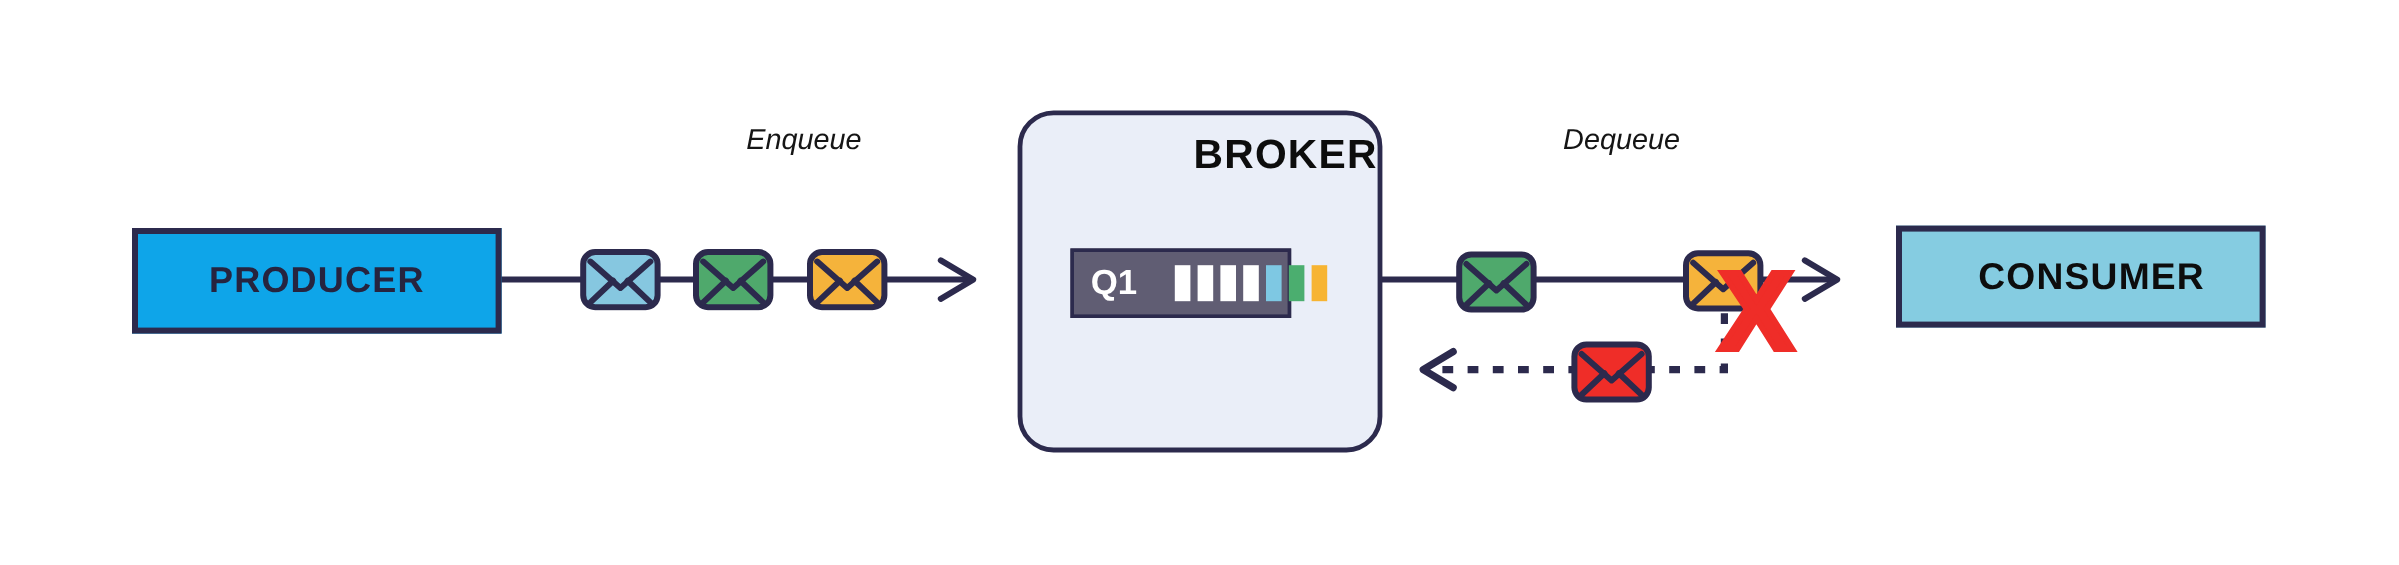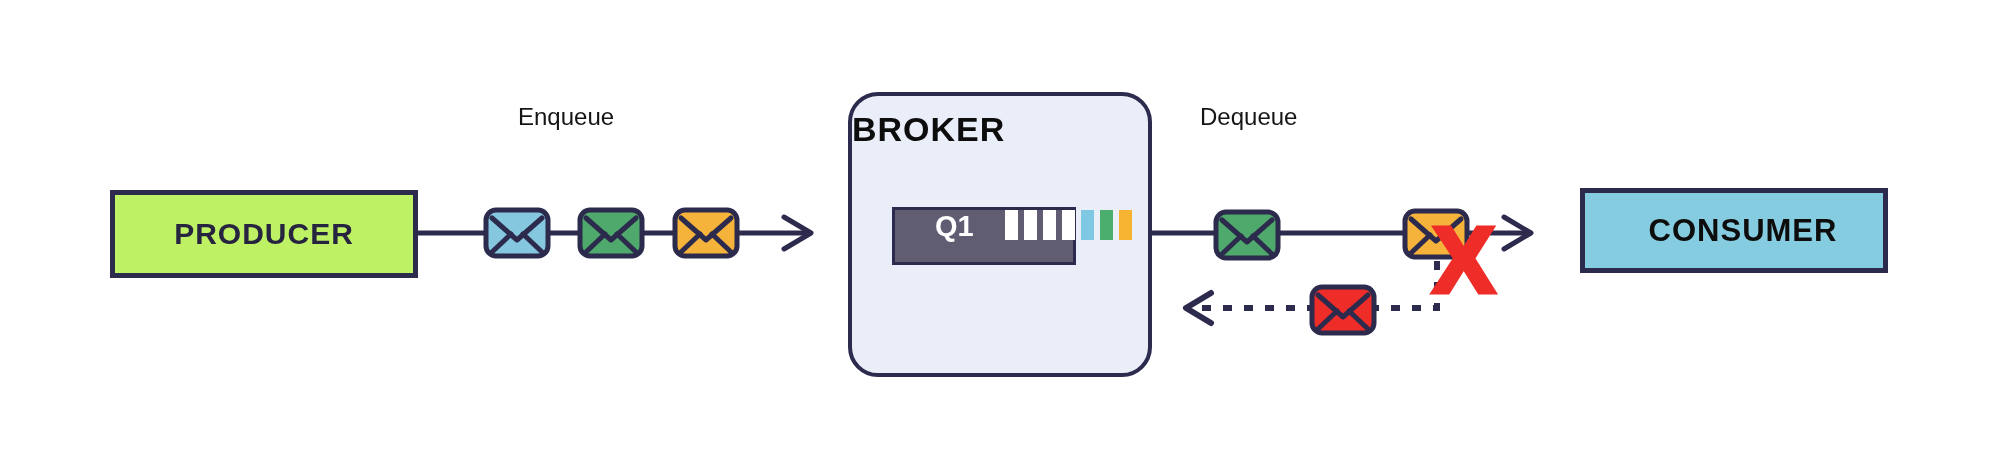--- a/index.html
+++ b/index.html
@@ -41,36 +41,36 @@
   }
   .consumer{
     left:1580px;top:188px;width:308px;height:85px;
     font-size:31px;color:var(--ink);letter-spacing:1px;padding-left:18px;
   }
   .broker{
     position:absolute;left:848px;top:92px;width:304px;height:285px;
     box-sizing:border-box;border:4px solid var(--navy);border-radius:30px;
   }
   .broker-title{
-    margin-top:14px;text-align:left;
+    margin-top:14px;text-align:right;
     font-size:34px;font-weight:bold;color:var(--ink);letter-spacing:1px;
   }
   .queue-bar{
     position:absolute;left:40px;top:111px;width:184px;height:58px;
     box-sizing:border-box;border:3px solid var(--navy);
-    display:flex;padding-left:26px;
+    display:flex;align-items:center;
   }
   .queue-label{
     color:#ffffff;font-size:29px;font-weight:bold;margin-left:14px;
   }
   .slots{display:flex;gap:6px;margin-left:31px;}
   .slot{width:13px;height:30px;display:inline-block;}
   .flow-label{
-    position:absolute;width:200px;text-align:left;
-    font-size:24px;color:#151515;
+    position:absolute;width:200px;text-align:right;
+    font-style:italic;font-size:24px;color:#151515;
   }
   .enqueue-label{left:518px;top:103px;}
   .dequeue-label{left:1200px;top:103px;}
   .envelope{position:absolute;}
   .envelope rect{stroke:var(--navy);stroke-width:5;}
   .envelope polyline,.envelope line{
     fill:none;stroke:var(--navy);stroke-width:5;
     stroke-linecap:round;stroke-linejoin:round;
   }
   .failed-x{
@@ -89,21 +89,21 @@
     <g class="solid">
       <line x1="418" y1="233" x2="806" y2="233"></line>
       <polyline points="784,217 811,233 784,249"></polyline>
       <line x1="1152" y1="233" x2="1524" y2="233"></line>
       <polyline points="1504,217 1531,233 1504,249"></polyline>
     </g>
     <polyline class="dashed-path" points="1437,261 1437,308 1192,308"></polyline>
     <polyline class="dash-arrowhead" points="1211,293 1186,308 1211,323"></polyline>
   </svg>
 
-  <div class="node producer" style="background-color: #bef264;">
+  <div class="node producer" style="background-color: #0ea5e9;">
     <span>PRODUCER</span>
   </div>
 
   <div class="broker" style="background-color: rgb(234, 238, 248);">
     <div class="broker-title">BROKER</div>
     <div class="queue-bar" style="background-color: rgb(96, 93, 115);">
       <span class="queue-label">Q1</span>
       <span class="slots">
         <span class="slot" style="background-color: rgb(255, 255, 255);"></span>
         <span class="slot" style="background-color: rgb(255, 255, 255);"></span>

